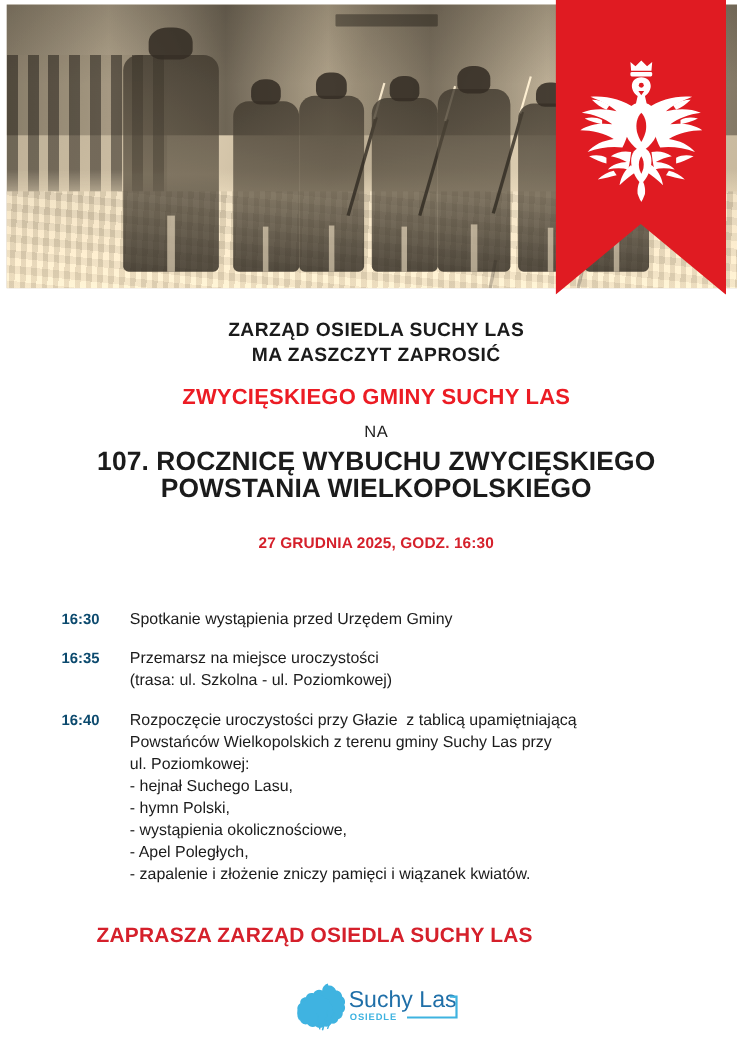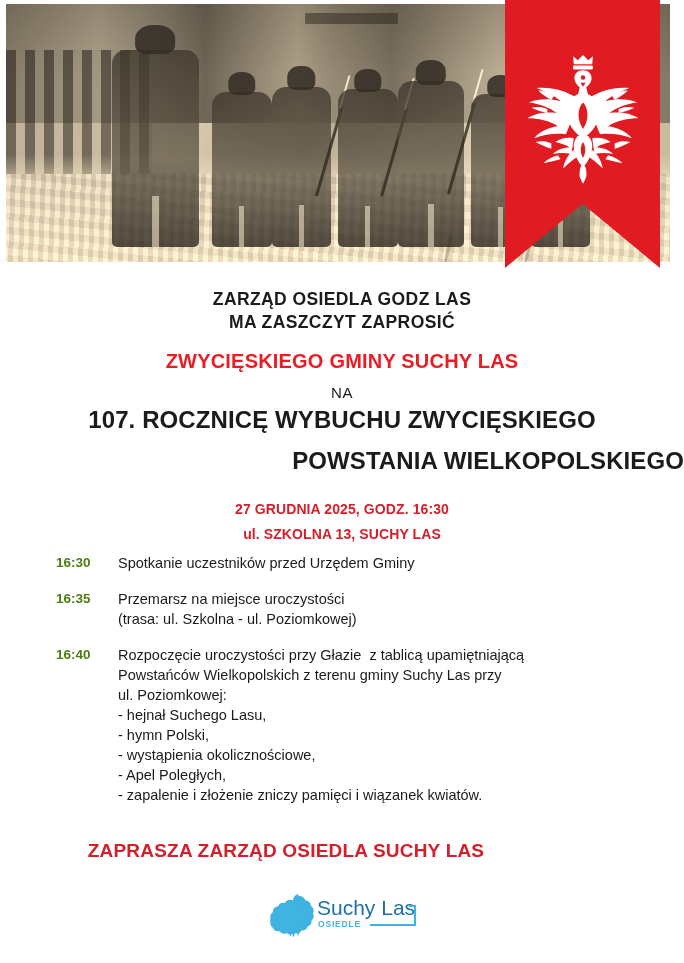--- a/index.html
+++ b/index.html
@@ -227,21 +227,21 @@
   }
   .sched-row {
     display: flex;
     align-items: flex-start;
     margin-bottom: 16px;
   }
   .sched-time {
     flex: 0 0 62px;
     font-size: 13.5px;
     font-weight: 800;
-    color: #4d7c0f;
+    color: #0c4a6e;
     line-height: 20px;
     padding-top: 0px;
   }
   .sched-desc {
     flex: 1 1 auto;
     font-size: 14.5px;
     font-weight: 400;
     line-height: 20px;
     color: #1b1b1b;
     white-space: pre-wrap;
@@ -348,36 +348,35 @@
 
           <path d="M100 80 C94 86 92 96 94 106 C96 114 100 120 100 120 C100 120 104 114 106 106 C108 96 106 86 100 80 Z"></path>
           <path d="M100 140 C97 144 96 150 97 156 C98 160 100 164 100 164 C100 164 102 160 103 156 C104 150 103 144 100 140 Z"></path>
         </g>
       </svg>
     </div>
   </div>
 </div>
 
 <div class="invite">
-  <div class="line-plain">ZARZĄD OSIEDLA GODZ LAS</div>
+  <div class="line-plain">ZARZĄD OSIEDLA SUCHY LAS</div>
   <div class="line-plain">MA ZASZCZYT ZAPROSIĆ</div>
   <div class="line-red-big">ZWYCIĘSKIEGO GMINY SUCHY LAS</div>
   <div class="line-na">NA</div>
   <div class="line-anniv">107. ROCZNICĘ WYBUCHU ZWYCIĘSKIEGO</div>
-  <div class="line-anniv" style="margin-top:16px;text-align:right;">POWSTANIA WIELKOPOLSKIEGO</div>
+  <div class="line-anniv" style="margin-top:0;">POWSTANIA WIELKOPOLSKIEGO</div>
   <div class="line-when">27 GRUDNIA 2025, GODZ. 16:30</div>
-  <div class="line-when" style="margin-top:0;">ul. SZKOLNA 13, SUCHY LAS</div>
 </div>
 
 <div class="programme">
   <div class="schedule">
 
     <div class="sched-row">
       <div class="sched-time">16:30</div>
-      <div class="sched-desc">Spotkanie uczestników przed Urzędem Gminy</div>
+      <div class="sched-desc">Spotkanie wystąpienia przed Urzędem Gminy</div>
     </div>
 
     <div class="sched-row">
       <div class="sched-time">16:35</div>
       <div class="sched-desc">Przemarsz na miejsce uroczystości
 (trasa: ul. Szkolna - ul. Poziomkowej)</div>
     </div>
 
     <div class="sched-row last">
       <div class="sched-time">16:40</div>

